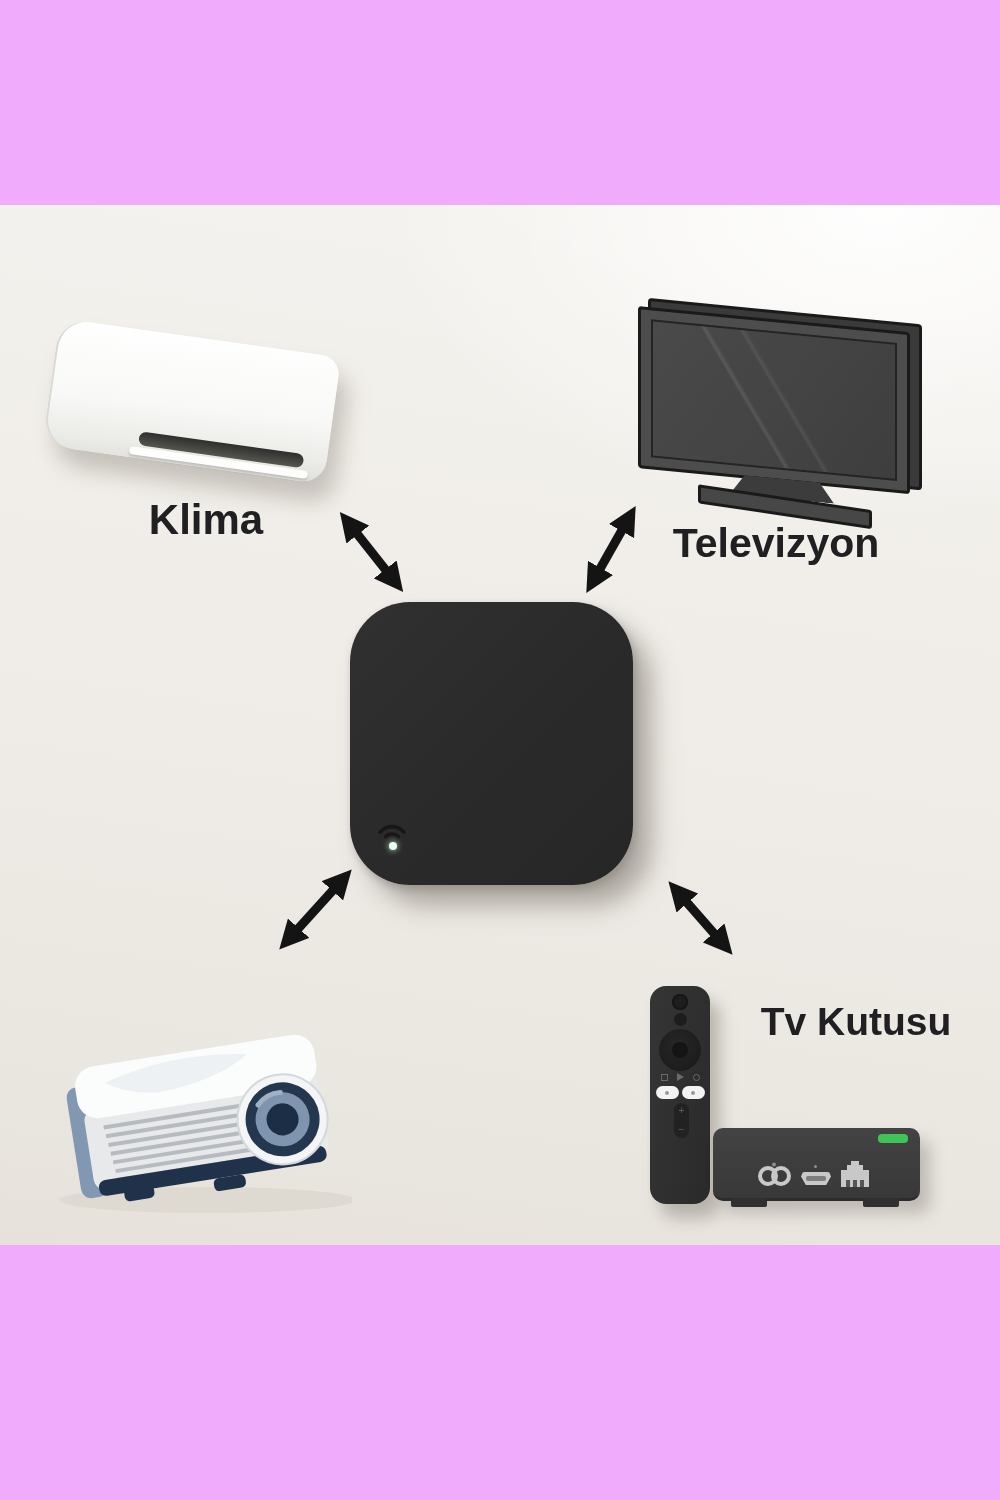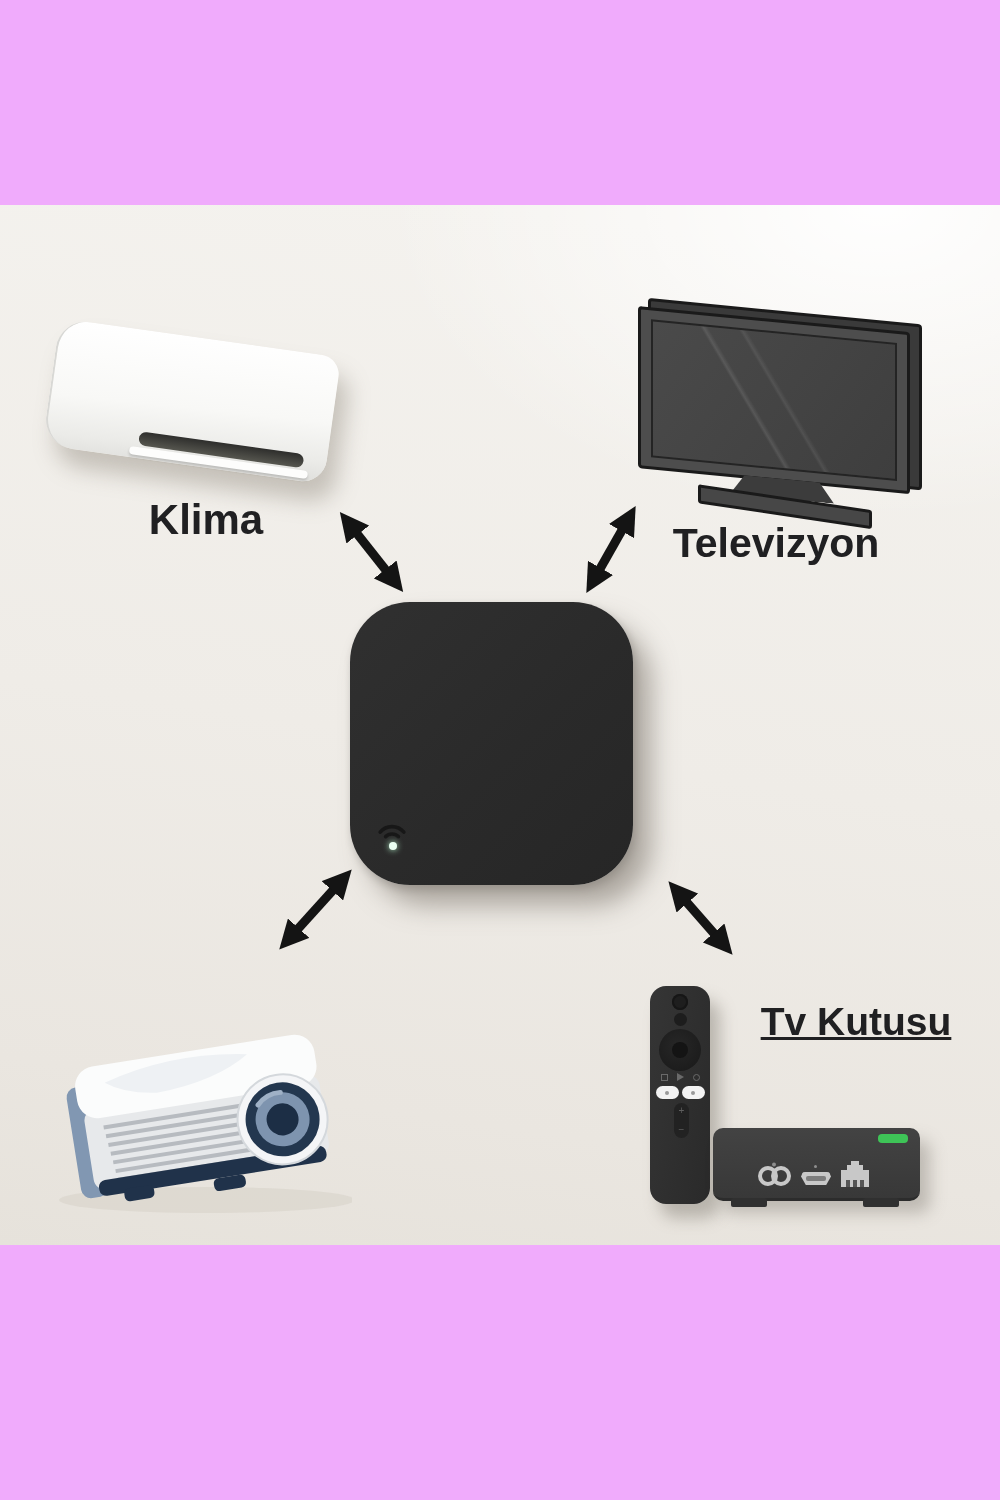--- a/index.html
+++ b/index.html
@@ -8,21 +8,21 @@
   
   .photo{position:absolute;left:0;top:205px;width:1000px;height:1040px;
     background:
       radial-gradient(90% 55% at 88% 0%, rgba(255,255,255,0.95) 0%, rgba(255,255,255,0) 55%),
       linear-gradient(188deg,#f4f2ee 6%,#efece7 52%,#eae6e0 84%,#e6e2db 100%);}
   
   .dev-label{position:absolute;text-align:center;font-weight:700;color:#202022;}
   .lbl-klima{left:106px;top:496px;width:200px;font-size:42px;}
   .lbl-tv{left:661px;top:500px;width:230px;font-size:41px;margin-top:20px;}
   .lbl-proj{left:78px;top:952px;width:220px;font-size:41px;}
-  .lbl-box{left:746px;top:1000px;width:220px;font-size:39px;text-decoration:underline;}
+  .lbl-box{left:746px;top:1000px;width:220px;font-size:39px;}
   
   .ac-wrap{position:absolute;left:52px;top:300px;width:300px;height:190px;}
   .ac-body{position:absolute;left:8px;top:18px;width:282px;height:128px;
     transform:rotate(8deg);transform-origin:left top;
     border-radius:30px 20px 24px 30px;border-left:2px solid #d8d8d5;
     background:linear-gradient(178deg,#ffffff 0%,#f8f8f6 55%,#ebebe8 84%,#dfdfdc 100%);
     box-shadow:12px 18px 22px rgba(125,118,105,0.38);}
   .ac-vent{position:absolute;left:33%;bottom:13px;width:59%;height:14px;
     background:linear-gradient(180deg,#2e2e2c,#56564f);border-radius:7px;}
   .ac-flap{position:absolute;left:30%;bottom:3px;width:64%;height:8px;background:#fdfdfc;

